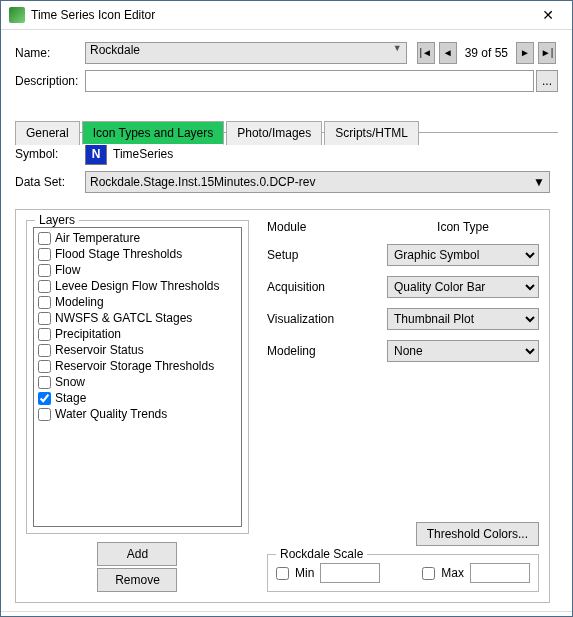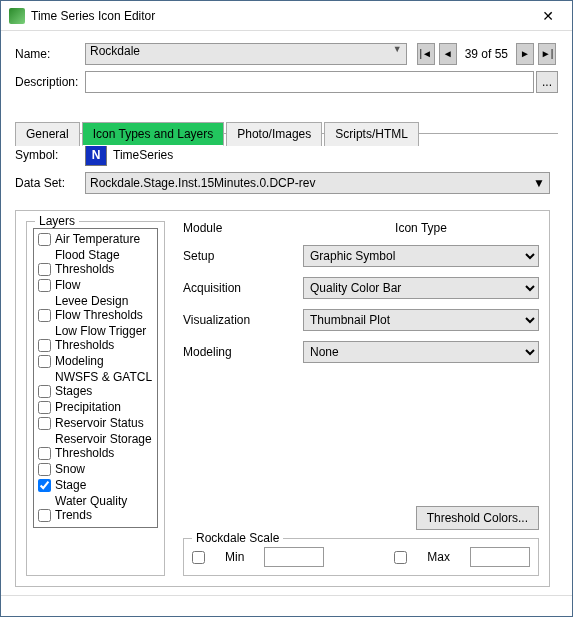--- a/index.html
+++ b/index.html
@@ -38,21 +38,21 @@
 .right-col{flex:1;padding-left:18px;display:flex;flex-direction:column}
 .mod-head{display:flex;font-weight:normal;margin-bottom:10px}
 .mod-head .c1{width:120px}
 .mod-head .c2{flex:1;text-align:center}
 .mod-row{display:flex;align-items:center;margin-bottom:10px}
 .mod-row .c1{width:120px}
 .mod-row select{flex:1;height:22px;border:1px solid #999;background:#e6e6e6}
 .thresh{align-self:flex-end;margin-top:auto;height:24px;padding:0 10px;border:1px solid #999;background:#e6e6e6}
 .thumb-fs{border:1px solid #bbb;padding:8px;position:relative;margin-top:8px}
 .thumb-fs .legend{position:absolute;top:-8px;left:8px;background:#fff;padding:0 4px}
-.thumb-fs .inner{display:flex;align-items:center;gap:20px}
+.thumb-fs .inner{display:flex;align-items:center;gap:6px}
 .thumb-fs input[type=text]{width:60px;height:20px;border:1px solid #999}
 .thumb-fs .spacer{flex:0 0 30px}
 .dlg-btns{display:flex;justify-content:flex-end;gap:6px;padding:10px 14px;border-top:1px solid #ddd}
 select{padding:0 2px}
 </style>
 </head>
 <body>
 
 <div class="titlebar">
   <div class="app-icon"></div>
@@ -120,24 +120,20 @@
                 <div class="layer-item">
                   <input type="checkbox" style="">
                   <span>Flow</span>
                 </div>
                 <div class="layer-item">
                   <input type="checkbox" style="">
                   <span>Levee Design Flow Thresholds</span>
                 </div>
                 <div class="layer-item">
                   <input type="checkbox" style="">
-                  <span>Low Flow Trigger Thresholds</span>
-                </div>
-                <div class="layer-item">
-                  <input type="checkbox" style="">
                   <span>Modeling</span>
                 </div>
                 <div class="layer-item">
                   <input type="checkbox" style="">
                   <span>NWSFS &amp; GATCL Stages</span>
                 </div>
                 <div class="layer-item">
                   <input type="checkbox" style="">
                   <span>Precipitation</span>
                 </div>
@@ -155,20 +151,24 @@
                 </div>
                 <div class="layer-item">
                   <input type="checkbox" checked="" style="">
                   <span>Stage</span>
                 </div>
                 <div class="layer-item">
                   <input type="checkbox" style="">
                   <span>Water Quality Trends</span>
                 </div>
               </div>
+          </div>
+          <div class="layer-btns">
+            <button>Add</button>
+            <button>Remove</button>
           </div>
         </div>
 
         <div class="right-col">
           <div class="mod-head">
             <div class="c1">Module</div>
             <div class="c2">Icon Type</div>
           </div>
           <div id="mod-rows">
               <div class="mod-row">

